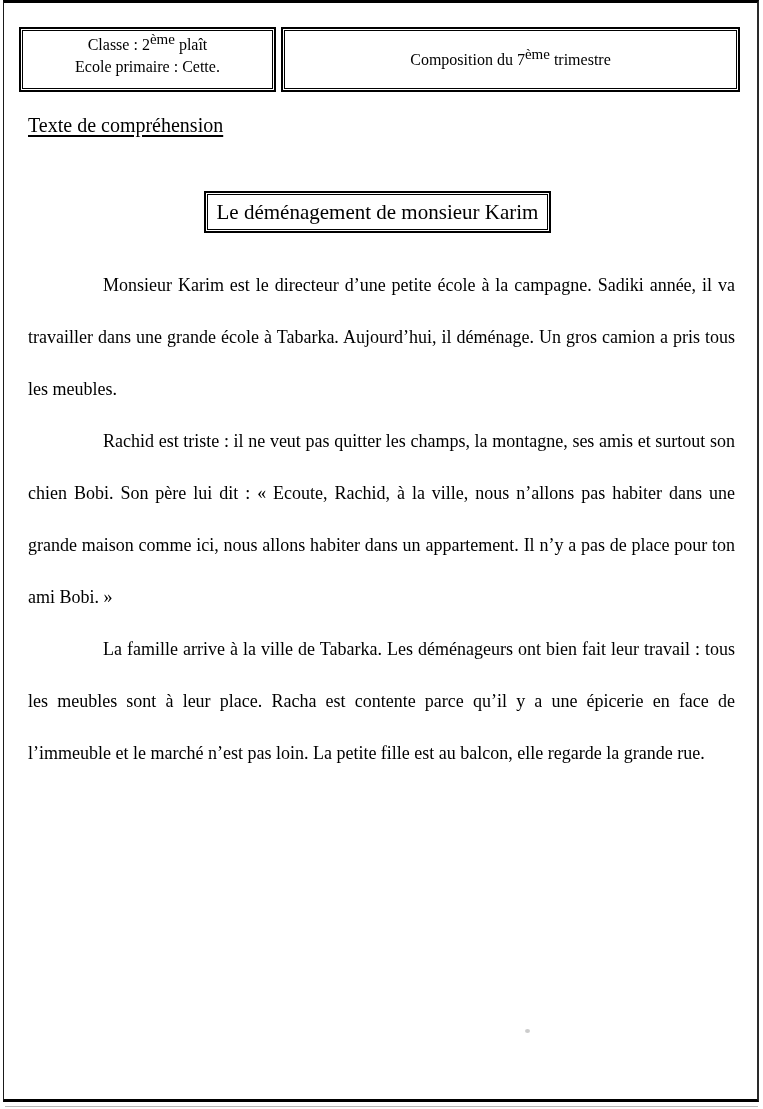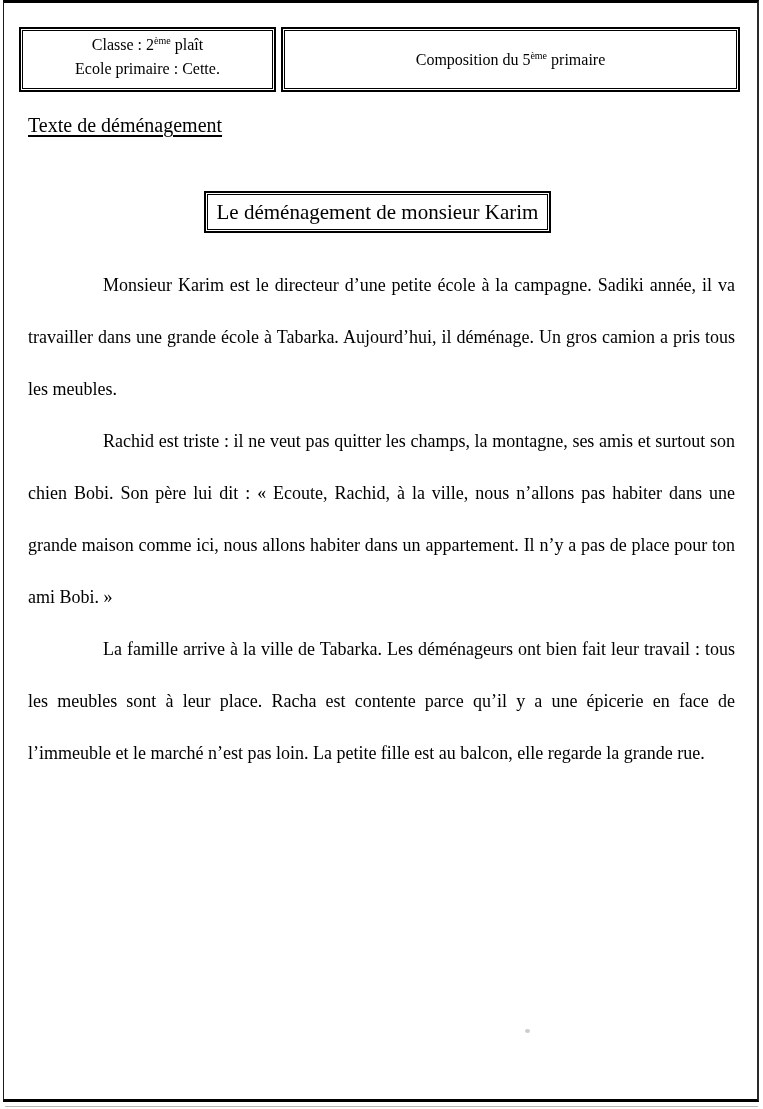--- a/index.html
+++ b/index.html
@@ -57,21 +57,21 @@
     padding-top: 3px;
     font-size: 16px;
     line-height: 22px;
   }
   .comp-box { left: 281px; top: 27px; width: 459px; height: 65px; }
   .comp-box .dbox-inner {
     justify-content: center;
     font-size: 16px;
   }
   .sup {
-    font-size: 10px;
+    font-size: 15px;
     position: relative;
     top: -6px;
     margin-top: 24px;
   }
   .section-label {
     position: absolute;
     left: 28px;
     top: 114px;
     font-size: 20px;
     text-decoration: underline;
@@ -121,25 +121,25 @@
 
   <div class="dbox class-box">
     <div class="dbox-inner">
       <div><span>Classe : 2</span><span class="sup">ème</span><span> plaît</span></div>
       <div>Ecole primaire : Cette.</div>
     </div>
   </div>
 
   <div class="dbox comp-box">
     <div class="dbox-inner">
-      <div><span>Composition du 5</span><span class="sup">ème</span><span> primaire</span></div>
+      <div><span>Composition du 7</span><span class="sup">ème</span><span> trimestre</span></div>
     </div>
   </div>
 
-  <div class="section-label">Texte de déménagement</div>
+  <div class="section-label">Texte de compréhension</div>
 
   <div class="dbox title-box">
     <div class="dbox-inner">
       <span>Le déménagement de monsieur Karim</span>
     </div>
   </div>
 
   <div class="body-text">
     <p>Monsieur Karim est le directeur d’une petite école à la campagne. Sadiki année, il va travailler dans une grande école à Tabarka. Aujourd’hui, il déménage. Un gros camion a pris tous les meubles.</p>
     <p>Rachid est triste&nbsp;: il ne veut pas quitter les champs, la montagne, ses amis et surtout son chien Bobi. Son père lui dit&nbsp;: «&nbsp;Ecoute, Rachid, à la ville, nous n’allons pas habiter dans une grande maison comme ici, nous allons habiter dans un appartement. Il n’y a pas de place pour ton ami Bobi.&nbsp;»</p>

